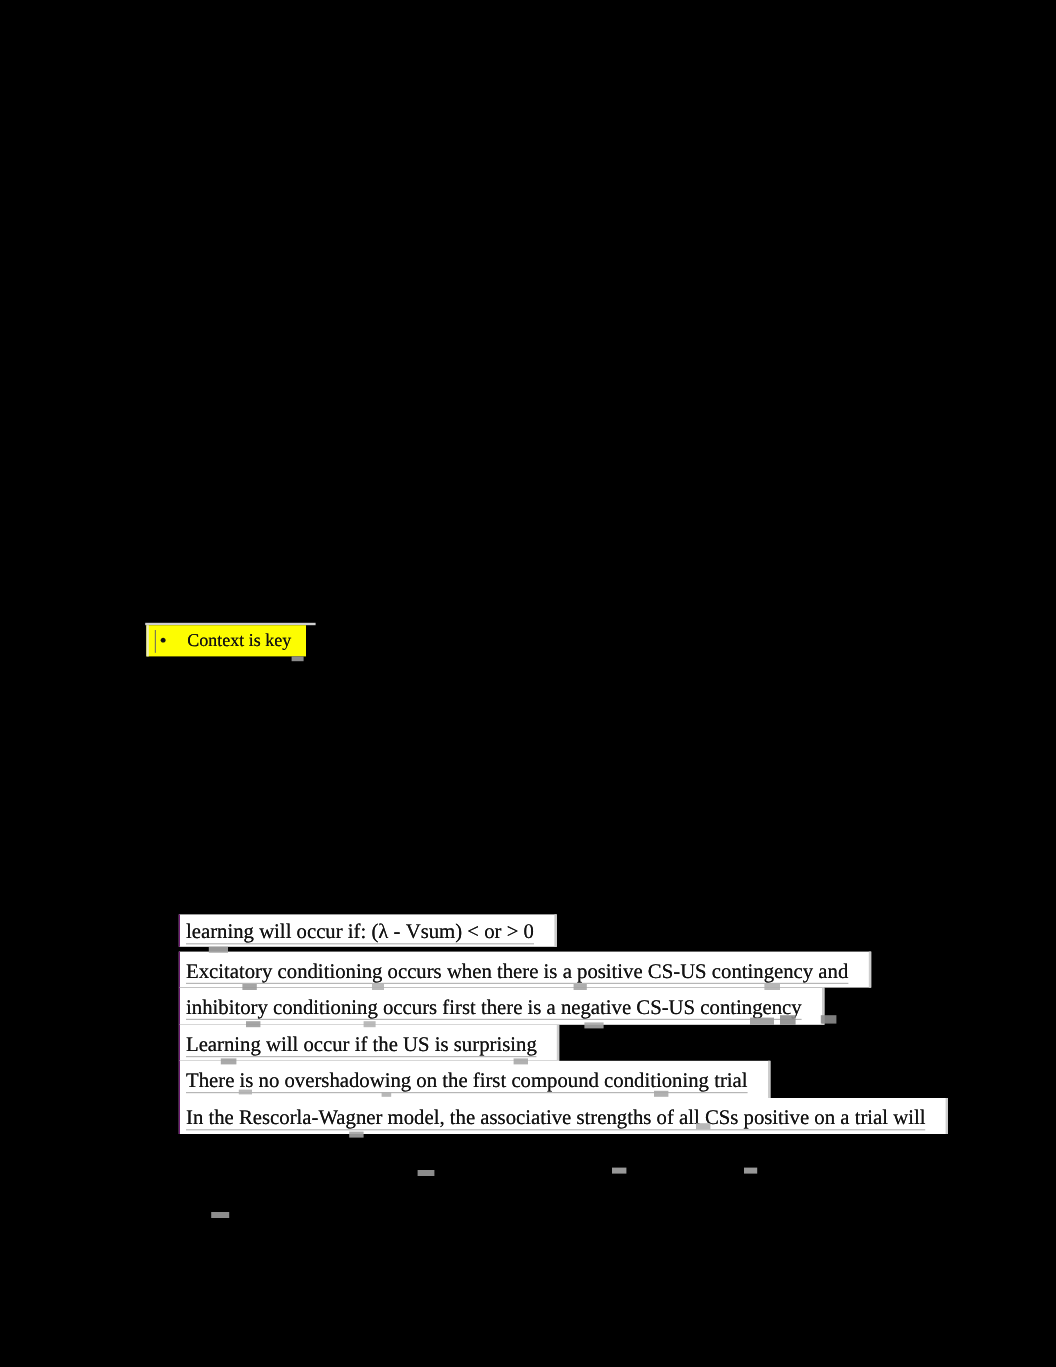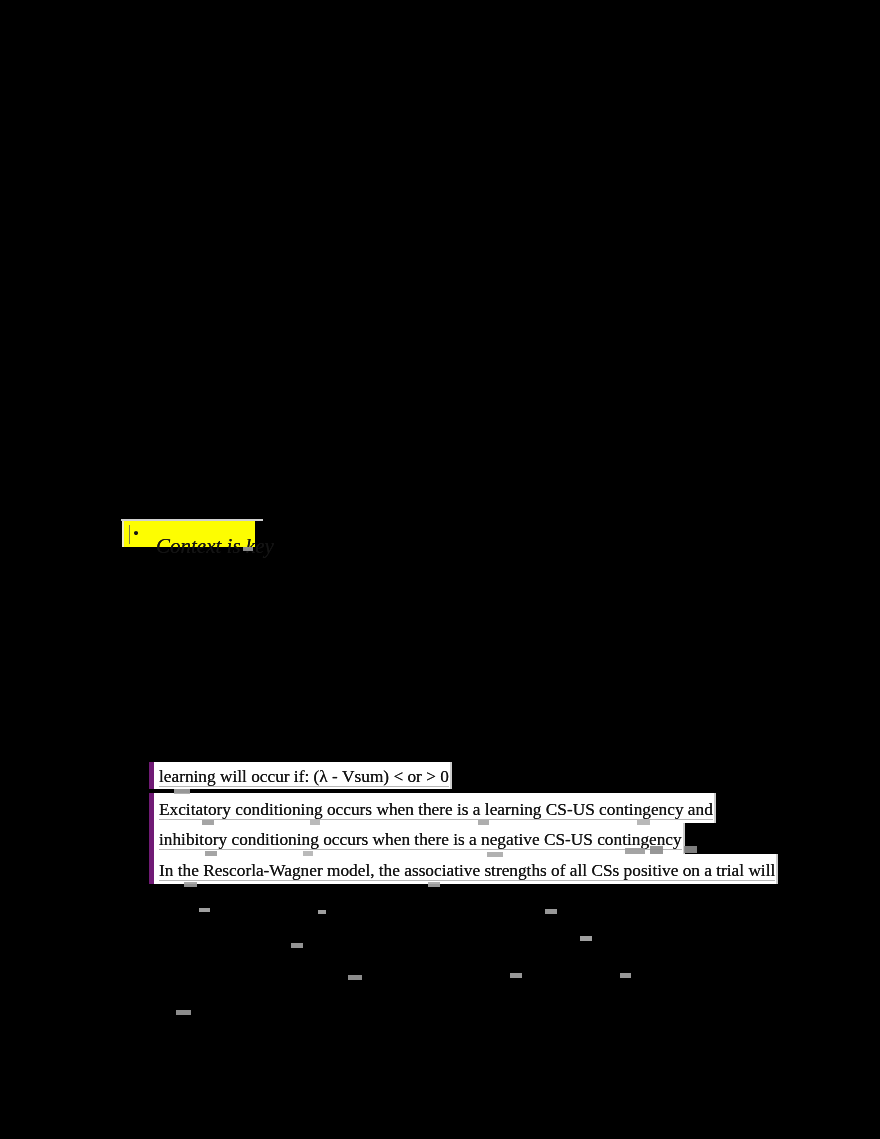--- a/index.html
+++ b/index.html
@@ -22,35 +22,34 @@
     background: var(--highlight, #fdfd01);
     border-left: 2px solid #eaeac6;
     box-sizing: border-box;
   }
   .ctx-cursor { position: absolute; left: 5px; top: 4px; width: 1px; height: 19px; background: #7d7d52; }
   .ctx-bullet {
     position: absolute; left: 9px; top: 0; line-height: 26px;
     font-size: 17.3px; color: var(--text, #141414);
   }
   .ctx-label {
-    position: absolute; left: 32px; top: 12px; line-height: 26px; white-space: nowrap;
-    font-size: 21px; color: var(--text, #141414);
+    position: absolute; left: 32px; top: 0; line-height: 26px; white-space: nowrap;
+    font-size: 15px; color: var(--text, #141414);
     text-shadow: 0 0 0.4px currentColor;
-    font-style: italic;
   }
 
   
   .notes { position: absolute; left: 149px; top: 762px; }
   .row { height: 30.5px; }
   .strip {
     display: inline-block; white-space: nowrap;
     background: var(--strip_bg, #fff);
     height: 30.5px; line-height: 30.5px;
-    padding: 0 1px 0 5px;
-    border-left: 5px solid #701a75;
+    padding: 0 17px 0 5px;
+    border-left: 1px solid #701a75;
     border-right: 2px solid #cdcdcd;
     box-sizing: border-box;
     text-align: center;
   }
   .row-first .strip { height: 26.5px; line-height: 26.5px; }
   .txt {
     position: relative; top: 2px;
     font-size: 17.3px; color: var(--text, #141414);
     text-shadow: 0 0 0.4px currentColor;
     border-bottom: 1px solid var(--underline, #b6b6b6);
@@ -68,22 +67,24 @@
     <div class="ctx-top-edge"></div>
     <div class="ctx-box">
       <span class="ctx-cursor"></span>
       <span class="ctx-bullet">•</span>
       <span class="ctx-label">Context is key</span>
     </div>
   </div>
 
   <div class="notes">
     <div class="row row-first"><span class="strip"><span class="txt">learning will occur if: (λ - Vsum) &lt; or &gt; 0</span></span></div>
-    <div class="row"><span class="strip"><span class="txt">Excitatory conditioning occurs when there is a learning CS-US contingency and</span></span></div>
-    <div class="row"><span class="strip"><span class="txt">inhibitory conditioning occurs when there is a negative CS-US contingency</span></span></div>
+    <div class="row"><span class="strip"><span class="txt">Excitatory conditioning occurs when there is a positive CS-US contingency and</span></span></div>
+    <div class="row"><span class="strip"><span class="txt">inhibitory conditioning occurs first there is a negative CS-US contingency</span></span></div>
+    <div class="row"><span class="strip"><span class="txt">Learning will occur if the US is surprising</span></span></div>
+    <div class="row"><span class="strip"><span class="txt">There is no overshadowing on the first compound conditioning trial</span></span></div>
     <div class="row"><span class="strip"><span class="txt">In the Rescorla-Wagner model, the associative strengths of all CSs positive on a trial will</span></span></div>
   </div>
 
   <i class="art" style="left:174px;top:789px;width:16px;height:5px;background:#a8a8a8"></i>
   <i class="art" style="left:202px;top:820px;width:12px;height:5px;background:#9b9b9b"></i>
   <i class="art" style="left:310px;top:820px;width:10px;height:5px;background:#b2b2b2"></i>
   <i class="art" style="left:478px;top:820px;width:11px;height:5px;background:#a5a5a5"></i>
   <i class="art" style="left:637px;top:820px;width:13px;height:5px;background:#b0b0b0"></i>
   <i class="art" style="left:205px;top:851px;width:12px;height:5px;background:#9b9b9b"></i>
   <i class="art" style="left:303px;top:851px;width:10px;height:5px;background:#b2b2b2"></i>

